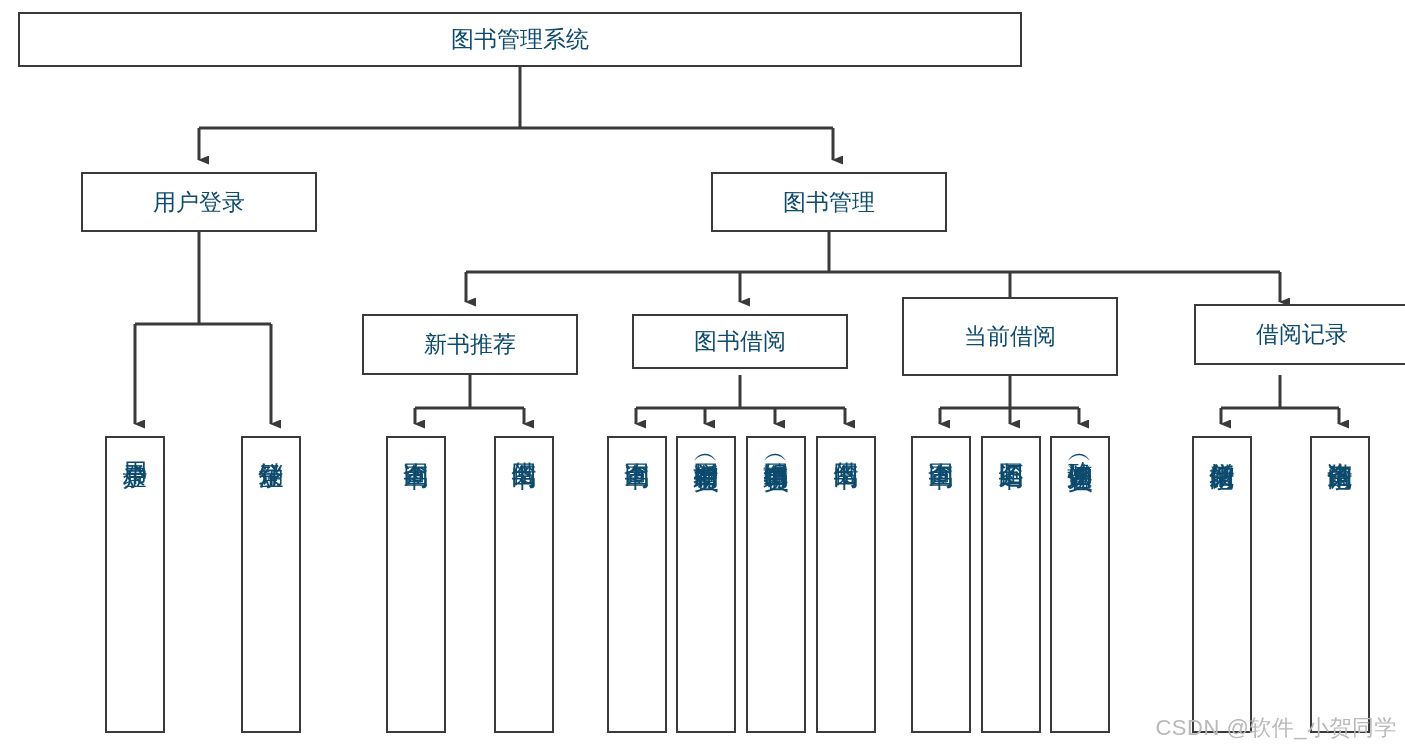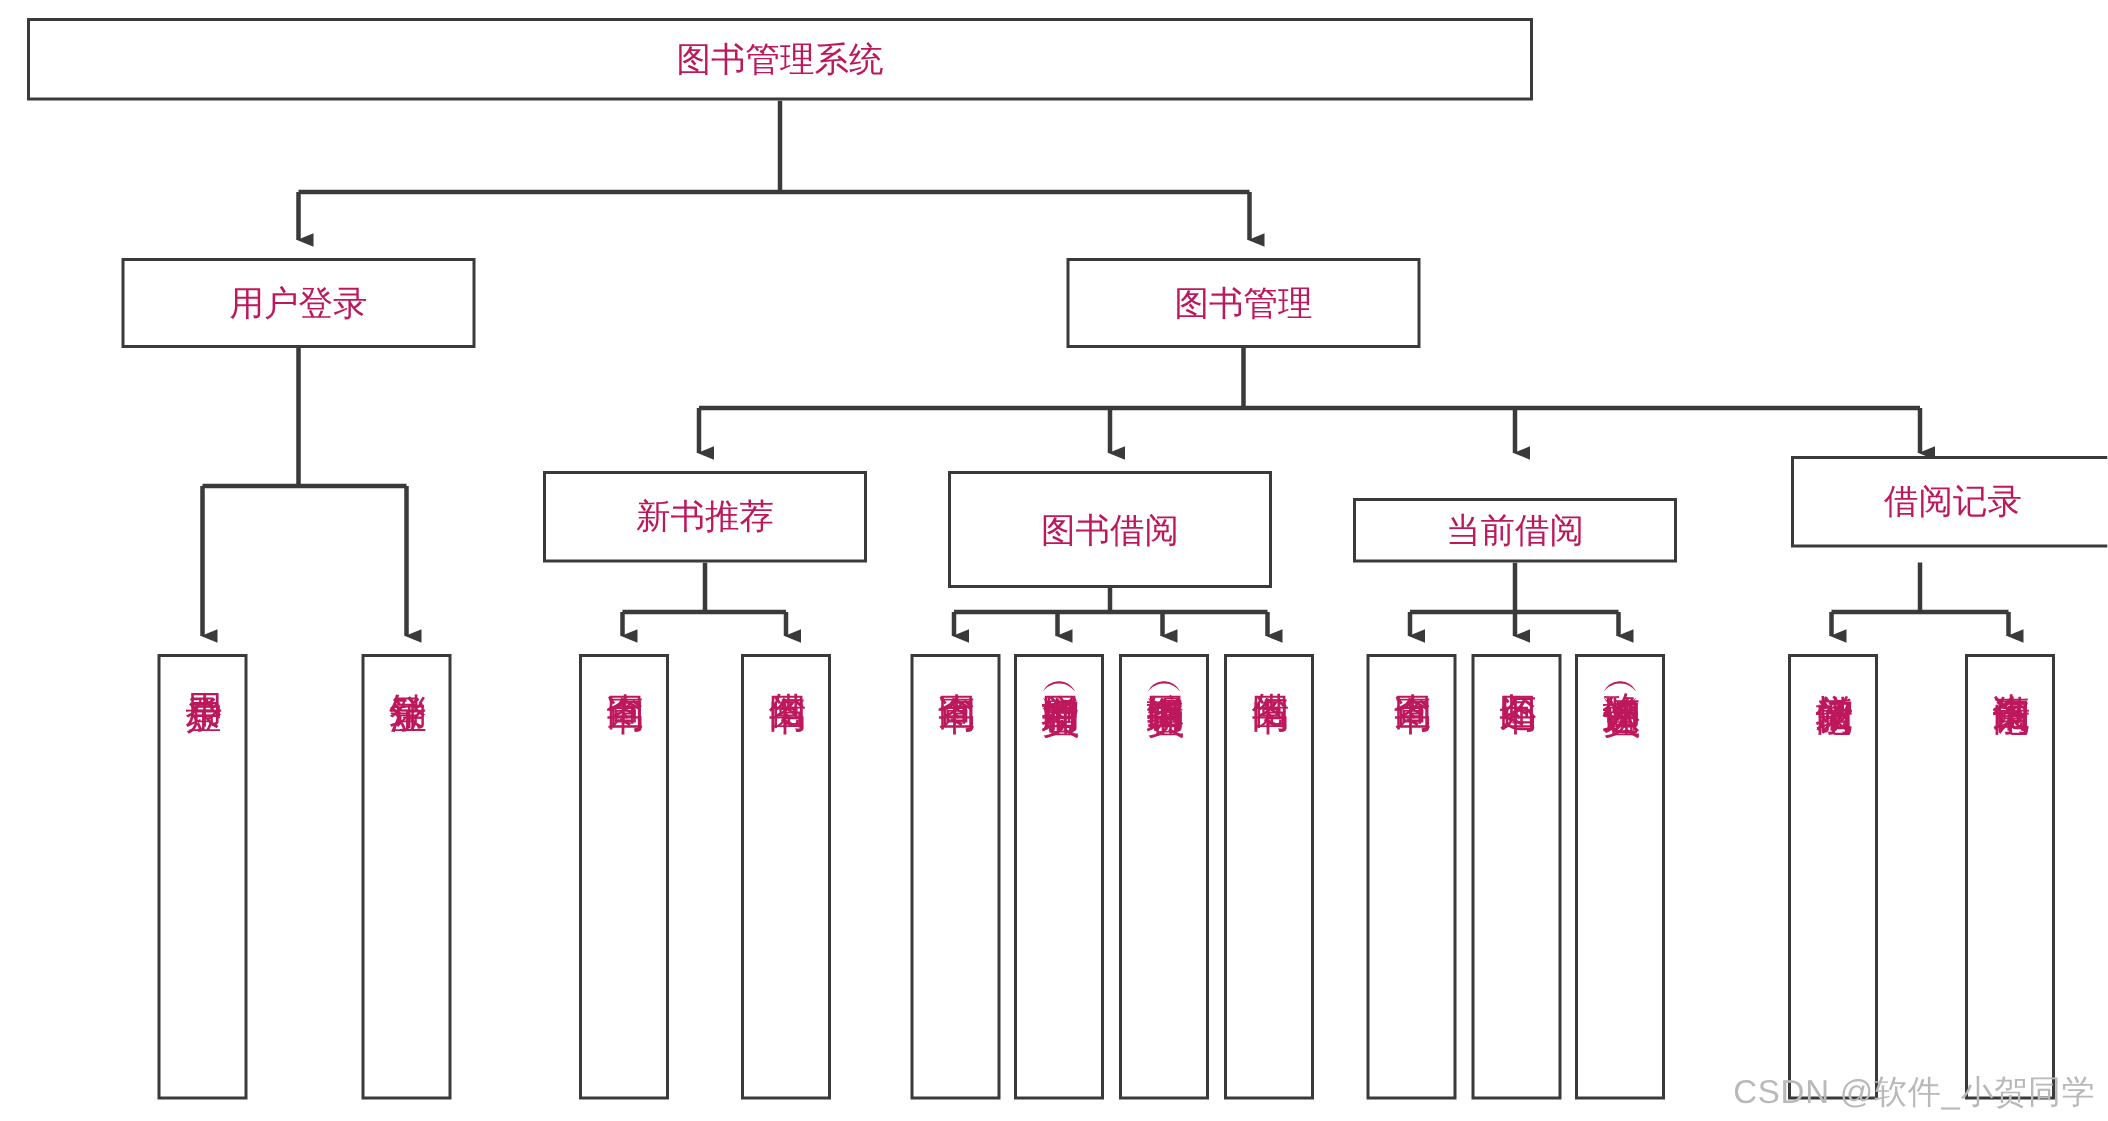--- a/index.html
+++ b/index.html
@@ -30,21 +30,21 @@
     position: absolute;
     box-sizing: border-box;
     background: #ffffff;
     border: 2px solid #3a3a3a;
     display: flex;
     align-items: center;
     justify-content: center;
     z-index: 2;
   }
   .node-label {
-    color: #be185d;
+    color: #0c4a6e;
     text-align: center;
     line-height: 1.08;
     white-space: nowrap;
   }
   .node.horizontal .node-label {
     font-size: 23px;
     writing-mode: horizontal-tb;
   }
   .node.vertical {
     align-items: flex-start;
@@ -131,24 +131,24 @@
   <div class="node horizontal" style="left:81px; top:172px; width:236px; height:60px;">
     <span class="node-label">用户登录</span>
   </div>
   <div class="node horizontal" style="left:362px; top:314px; width:216px; height:61px;">
     <span class="node-label">新书推荐</span>
   </div>
 
   <div class="node horizontal" style="left:711px; top:172px; width:236px; height:60px;">
     <span class="node-label">图书管理</span>
   </div>
-  <div class="node horizontal" style="left:632px; top:314px; width:216px; height:78px;">
+  <div class="node horizontal" style="left:632px; top:314px; width:216px; height:55px;">
     <span class="node-label">图书借阅</span>
   </div>
-  <div class="node horizontal" style="left:902px; top:332px; width:216px; height:43px;">
+  <div class="node horizontal" style="left:902px; top:297px; width:216px; height:79px;">
     <span class="node-label">当前借阅</span>
   </div>
   <div class="node horizontal" style="left:1172px; top:304px; width:216px; height:61px;margin-left:22px;">
     <span class="node-label">借阅记录</span>
   </div>
 
   <div class="node vertical" style="left:105px; top:436px; width:60px; height:297px;">
     <span class="node-label">用户登录</span>
   </div>
   <div class="node vertical" style="left:241px; top:436px; width:60px; height:297px;">

